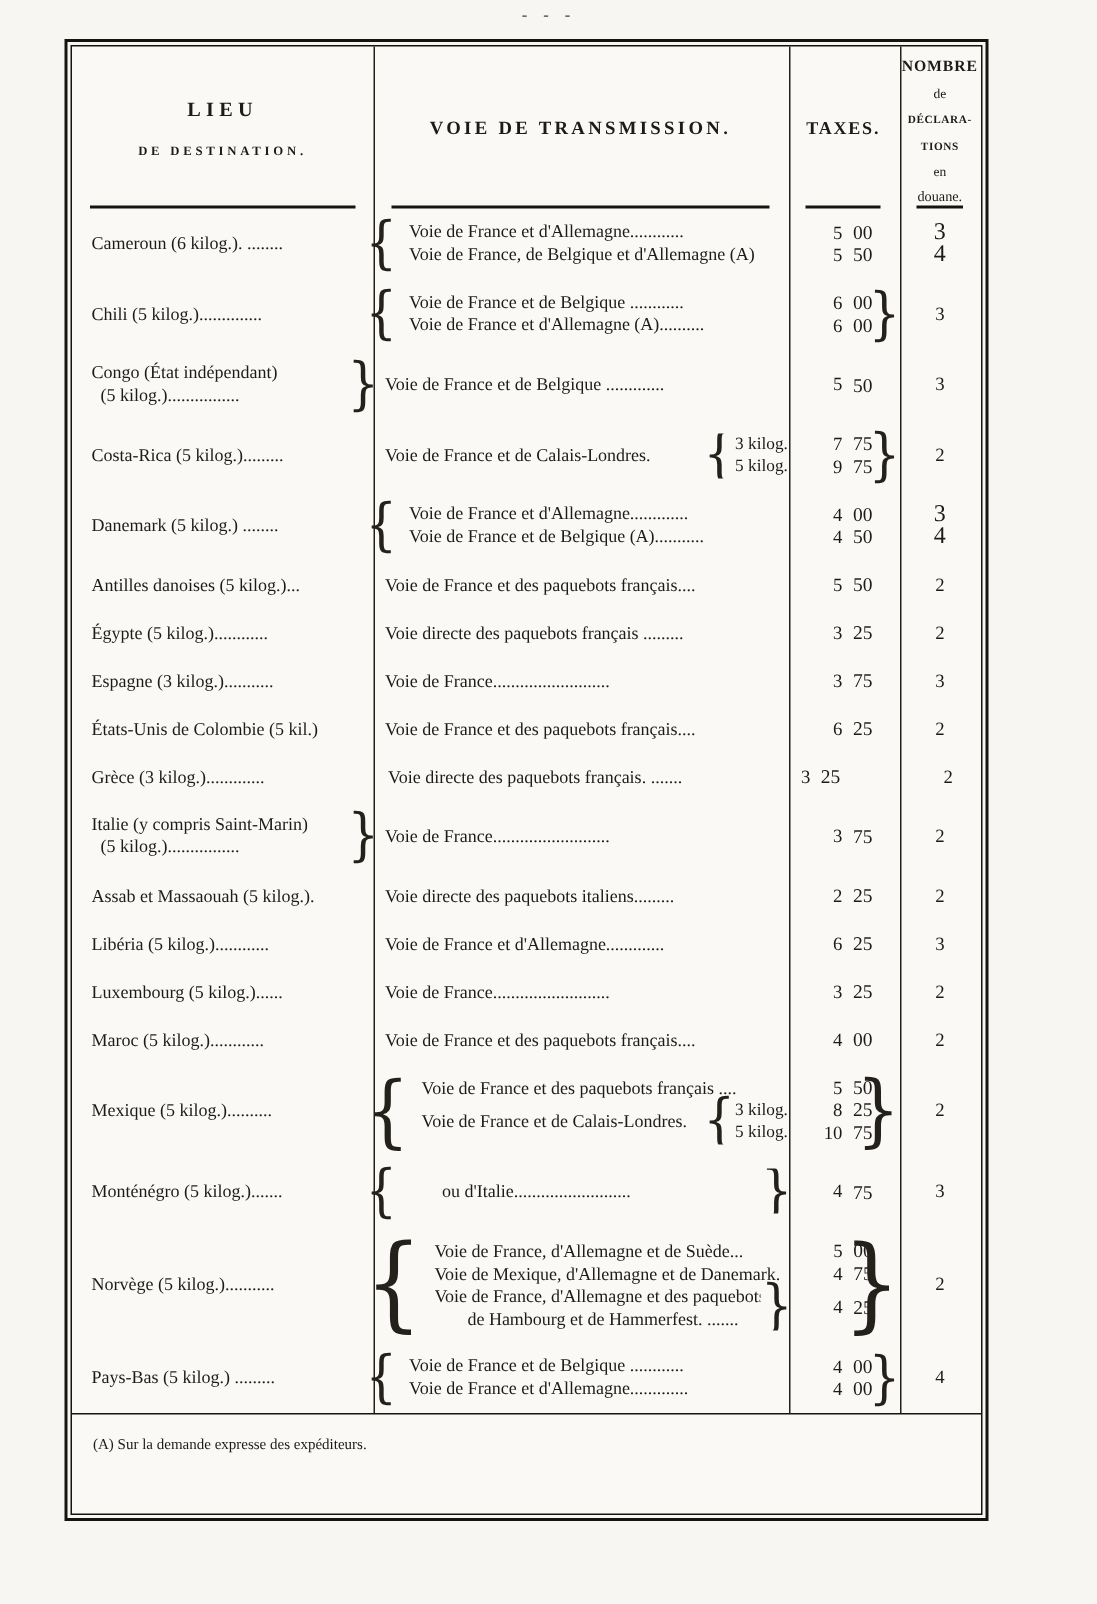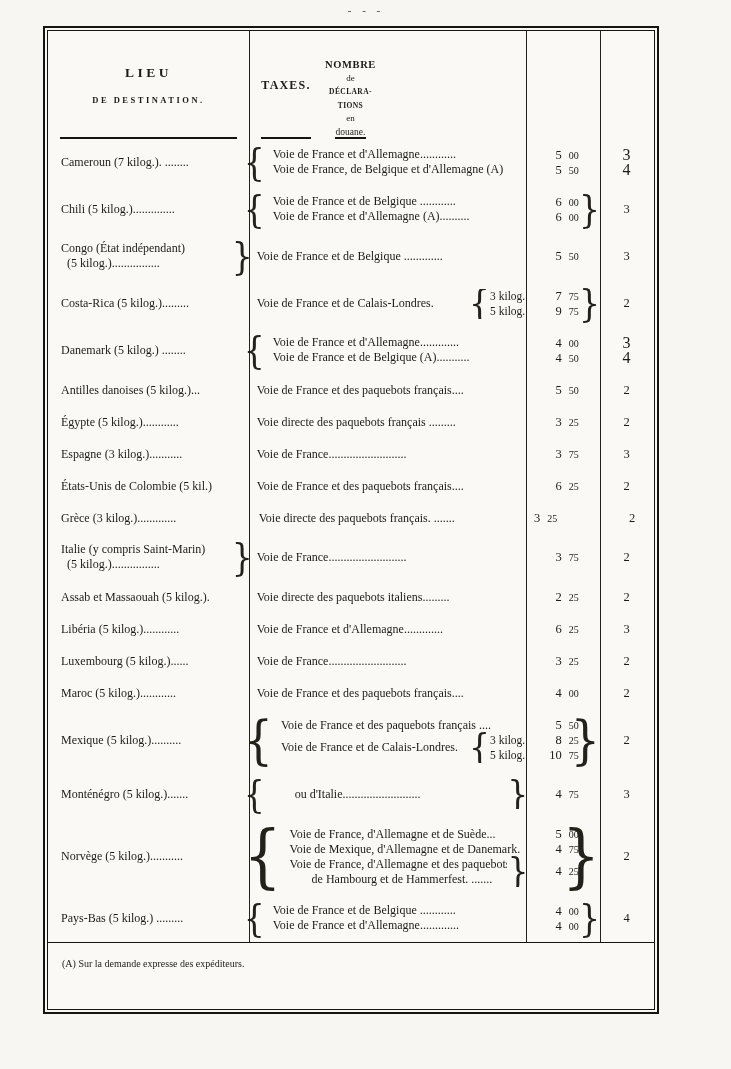--- a/index.html
+++ b/index.html
@@ -27,21 +27,21 @@
   .vdiv{position:absolute;top:0;bottom:0;width:1.2px;background:#24211b;}
   .vdiv.d1{left:201px;}
   .vdiv.d2{left:478px;}
   .vdiv.d3{left:552px;}
   
   .thead{display:flex;height:108px;position:relative;}
   .th{position:relative;box-sizing:border-box;display:flex;flex-direction:column;align-items:center;justify-content:center;}
   .th.c1{width:201px;}
   .th.c2{width:277px;}
   .th.c3{width:74px;}
-  .th.c4{width:55px;justify-content:flex-end;padding-top:7px;margin-top:14px;}
+  .th.c4{width:55px;justify-content:space-between;padding-top:7px;}
   .lieu-main{font-size:13.5px;font-weight:bold;letter-spacing:3.5px;margin-bottom:14px;}
   .lieu-sub{font-size:8.5px;font-weight:bold;letter-spacing:2.5px;}
   .voie-h{font-size:12.5px;font-weight:bold;letter-spacing:2.2px;}
   .taxes-h{font-size:12px;font-weight:bold;letter-spacing:1.2px;}
   .nd{line-height:13.5px;text-align:center;font-weight:bold;}
   .nd.l1{font-size:10.5px;letter-spacing:.6px;}
   .nd.l2{font-size:9px;font-weight:normal;}
   .nd.l3,.nd.l4{font-size:7.5px;letter-spacing:.4px;}
   .nd.l5{font-size:9px;font-weight:normal;}
   .nd.l6{font-size:9.5px;font-weight:normal;}
@@ -77,21 +77,21 @@
   .brace{
     font-family:"DejaVu Serif", serif;font-weight:normal;display:inline-block;
     line-height:.92;transform:scaleY(1.15);color:#24211b;flex:0 0 auto;
   }
   .tax-stack{display:flex;flex-direction:column;justify-content:center;}
   .tax-unit{display:flex;align-items:center;justify-content:center;}
   .tax-unit.h1{height:15px;}
   .tax-unit.h2{height:30px;}
   .tax-fr{width:24px;text-align:right;font-size:12.5px;}
   .tax-gap{width:7px;}
-  .tax-ct{width:18px;text-align:left;font-size:10px;}
+  .tax-ct{width:18px;text-align:left;font-size:13px;}
   .tax-brace-wrap{position:absolute;right:-1px;top:50%;transform:translateY(-50%);}
   .decl-val{font-size:12.5px;line-height:15px;text-align:center;}
   .decl-unit{height:15px;display:flex;align-items:center;justify-content:center;}
   
   .footnote{padding:15px 0 0 14px;font-size:10px;}
 </style>
 </head>
 <body>
 
 <div class="top-marks">- - -</div>
@@ -101,41 +101,45 @@
     <div class="vdiv d1"></div>
     <div class="vdiv d2"></div>
     <div class="vdiv d3"></div>
 
     <div class="thead">
       <div class="th c1">
         <div class="lieu-main">LIEU</div>
         <div class="lieu-sub">DE DESTINATION.</div>
         <div class="hrule r1"></div>
       </div>
+      <div class="th c2">
+        <div class="voie-h">VOIE DE TRANSMISSION.</div>
+        <div class="hrule r1"></div>
+      </div>
       <div class="th c3">
         <div class="taxes-h">TAXES.</div>
         <div class="hrule r1"></div>
       </div>
       <div class="th c4">
         <div class="nd l1">NOMBRE</div>
         <div class="nd l2">de</div>
         <div class="nd l3">DÉCLARA-</div>
         <div class="nd l4">TIONS</div>
         <div class="nd l5">en</div>
         <div class="nd l6">douane.</div>
         <div class="hrule r1"></div>
       </div>
     </div>
 
 
     <div id="table-body">
         <div class="row" style="height: 47px;">
           <div class="cell1">
             <div class="dest-lines">
-              <div class="dest-line">Cameroun (7 kilog.). ........</div>
+              <div class="dest-line">Cameroun (6 kilog.). ........</div>
             </div>
           </div>
           <div class="cell2">
             <span class="brace" style="font-size: 33px; margin-left: -5px;">{</span>
             <div class="routes">
               <div class="route-unit h1">
                 <span class="route-text">Voie de France et d'Allemagne............</span>
               </div>
               <div class="route-unit h1">
                 <span class="route-text">Voie de France, de Belgique et d'Allemagne (A)</span>

